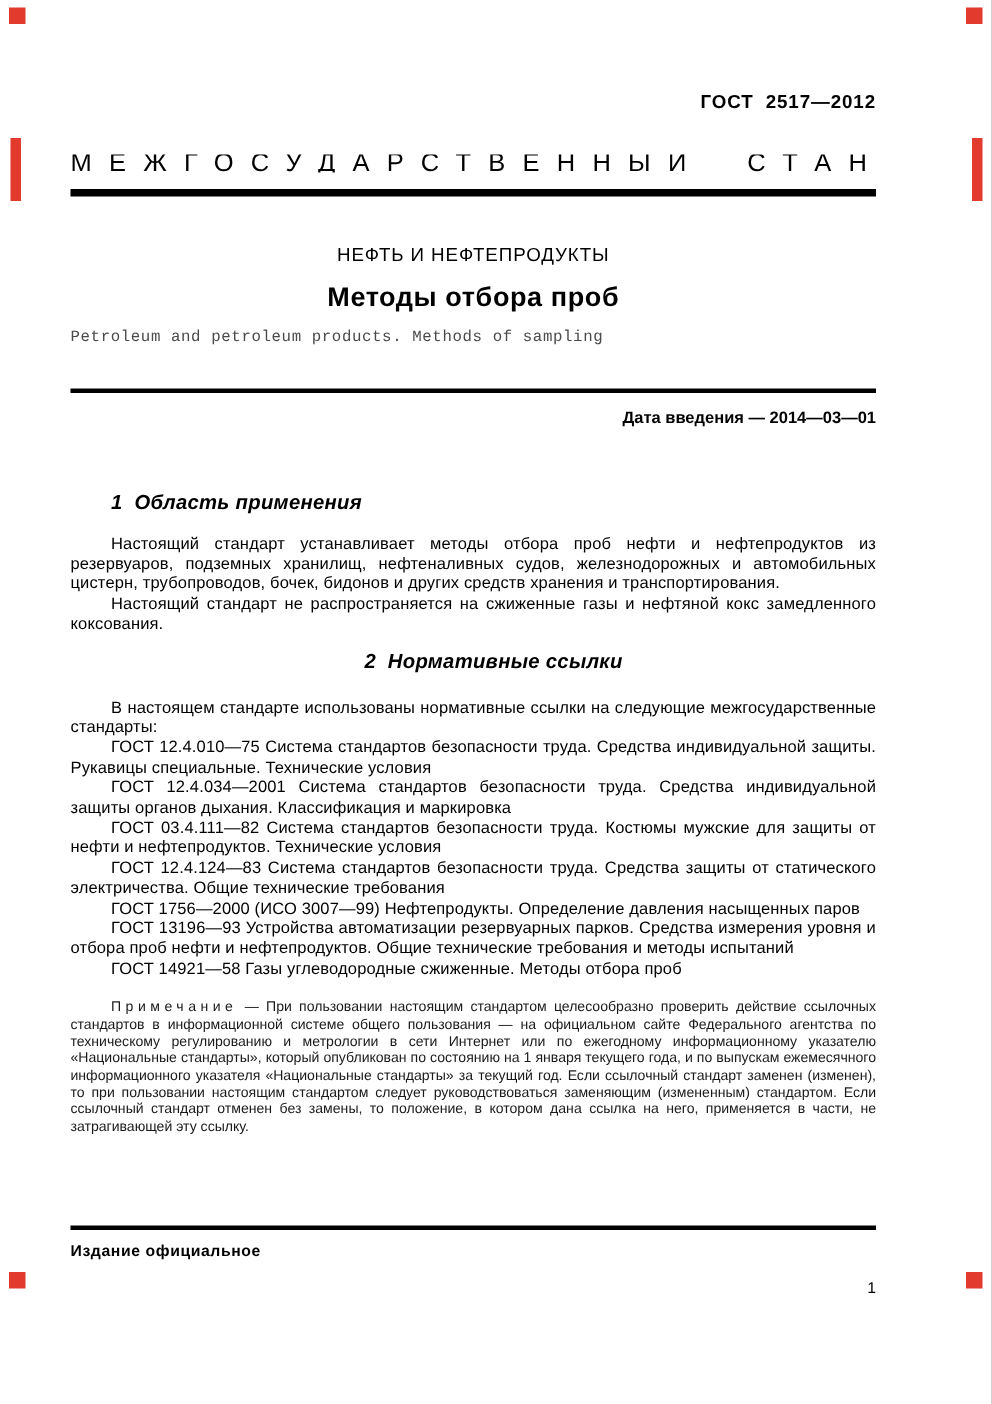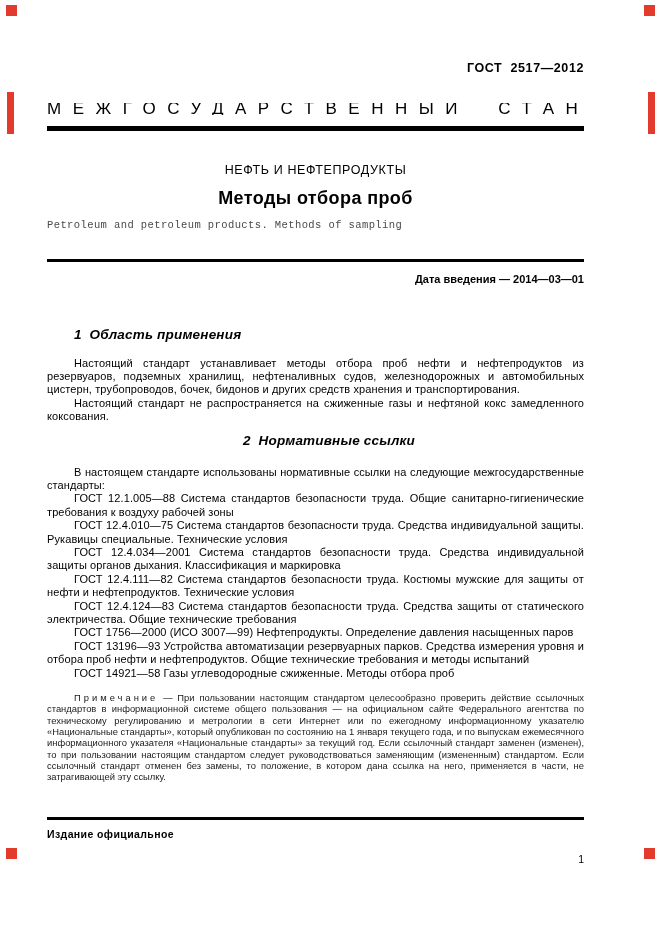--- a/index.html
+++ b/index.html
@@ -167,24 +167,23 @@
 
     <div class="date">Дата введения — 2014—03—01</div>
 
     <h2 class="sec first">1  Область применения</h2>
     <p class="body start">Настоящий стандарт устанавливает методы отбора проб нефти и нефтепродуктов из резервуаров, подземных хранилищ, нефтеналивных судов, железнодорожных и автомобильных цистерн, трубопроводов, бочек, бидонов и других средств хранения и транспортирования.</p>
     <p class="body">Настоящий стандарт не распространяется на сжиженные газы и нефтяной кокс замедленного коксования.</p>
 
     <h2 class="sec second">2  Нормативные ссылки</h2>
     <p class="body intro">В настоящем стандарте использованы нормативные ссылки на следующие межгосударственные стандарты:</p>
 
-    <p class="body">ГОСТ 12.1.005—88 Система стандартов безопасности труда. Общие санитарно-гигиенические требования к воздуху рабочей зоны</p>
     <p class="body">ГОСТ 12.4.010—75 Система стандартов безопасности труда. Средства индивидуальной защиты. Рукавицы специальные. Технические условия</p>
     <p class="body">ГОСТ 12.4.034—2001 Система стандартов безопасности труда. Средства индивидуальной защиты органов дыхания. Классификация и маркировка</p>
-    <p class="body">ГОСТ 12.4.111—82 Система стандартов безопасности труда. Костюмы мужские для защиты от нефти и нефтепродуктов. Технические условия</p>
+    <p class="body">ГОСТ 03.4.111—82 Система стандартов безопасности труда. Костюмы мужские для защиты от нефти и нефтепродуктов. Технические условия</p>
     <p class="body">ГОСТ 12.4.124—83 Система стандартов безопасности труда. Средства защиты от статического электричества. Общие технические требования</p>
     <p class="body">ГОСТ 1756—2000 (ИСО 3007—99) Нефтепродукты. Определение давления насыщенных паров</p>
     <p class="body">ГОСТ 13196—93 Устройства автоматизации резервуарных парков. Средства измерения уровня и отбора проб нефти и нефтепродуктов. Общие технические требования и методы испытаний</p>
     <p class="body">ГОСТ 14921—58 Газы углеводородные сжиженные. Методы отбора проб</p>
 
     <p class="note"><span class="note-label">Примечание</span> <span>— При пользовании настоящим стандартом целесообразно проверить действие ссылочных стандартов в информационной системе общего пользования — на официальном сайте Федерального агентства по техническому регулированию и метрологии в сети Интернет или по ежегодному информационному указателю «Национальные стандарты», который опубликован по состоянию на 1 января текущего года, и по выпускам ежемесячного информационного указателя «Национальные стандарты» за текущий год. Если ссылочный стандарт заменен (изменен), то при пользовании настоящим стандартом следует руководствоваться заменяющим (измененным) стандартом. Если ссылочный стандарт отменен без замены, то положение, в котором дана ссылка на него, применяется в части, не затрагивающей эту ссылку.</span></p>
 
   </div>
 
   <div class="footer-rule"></div>

